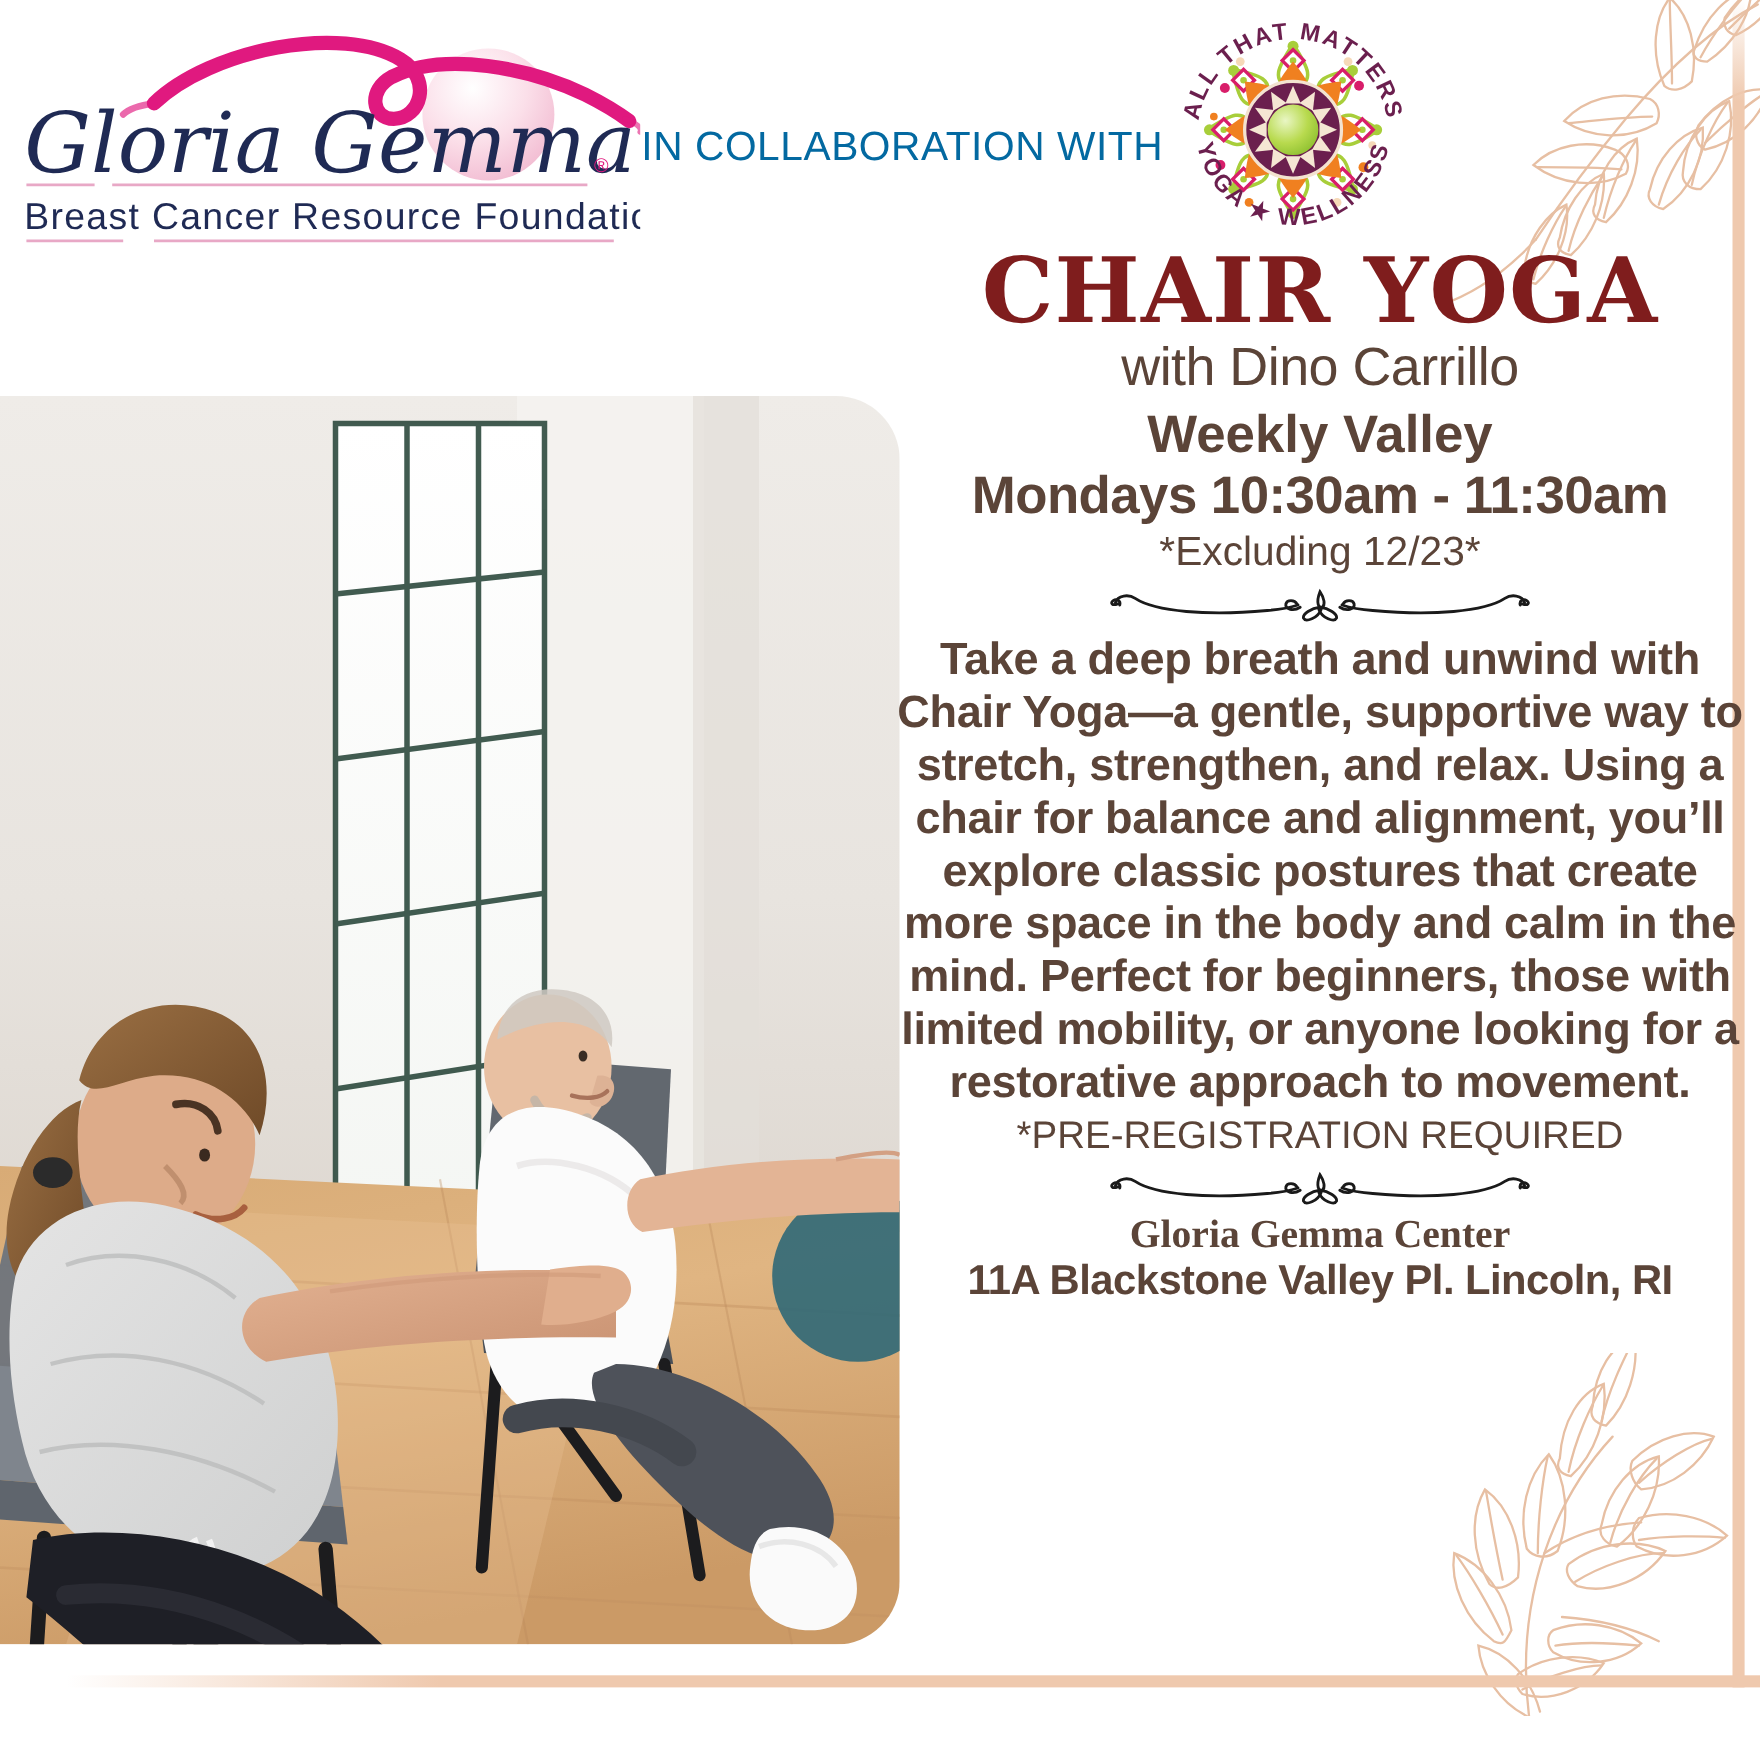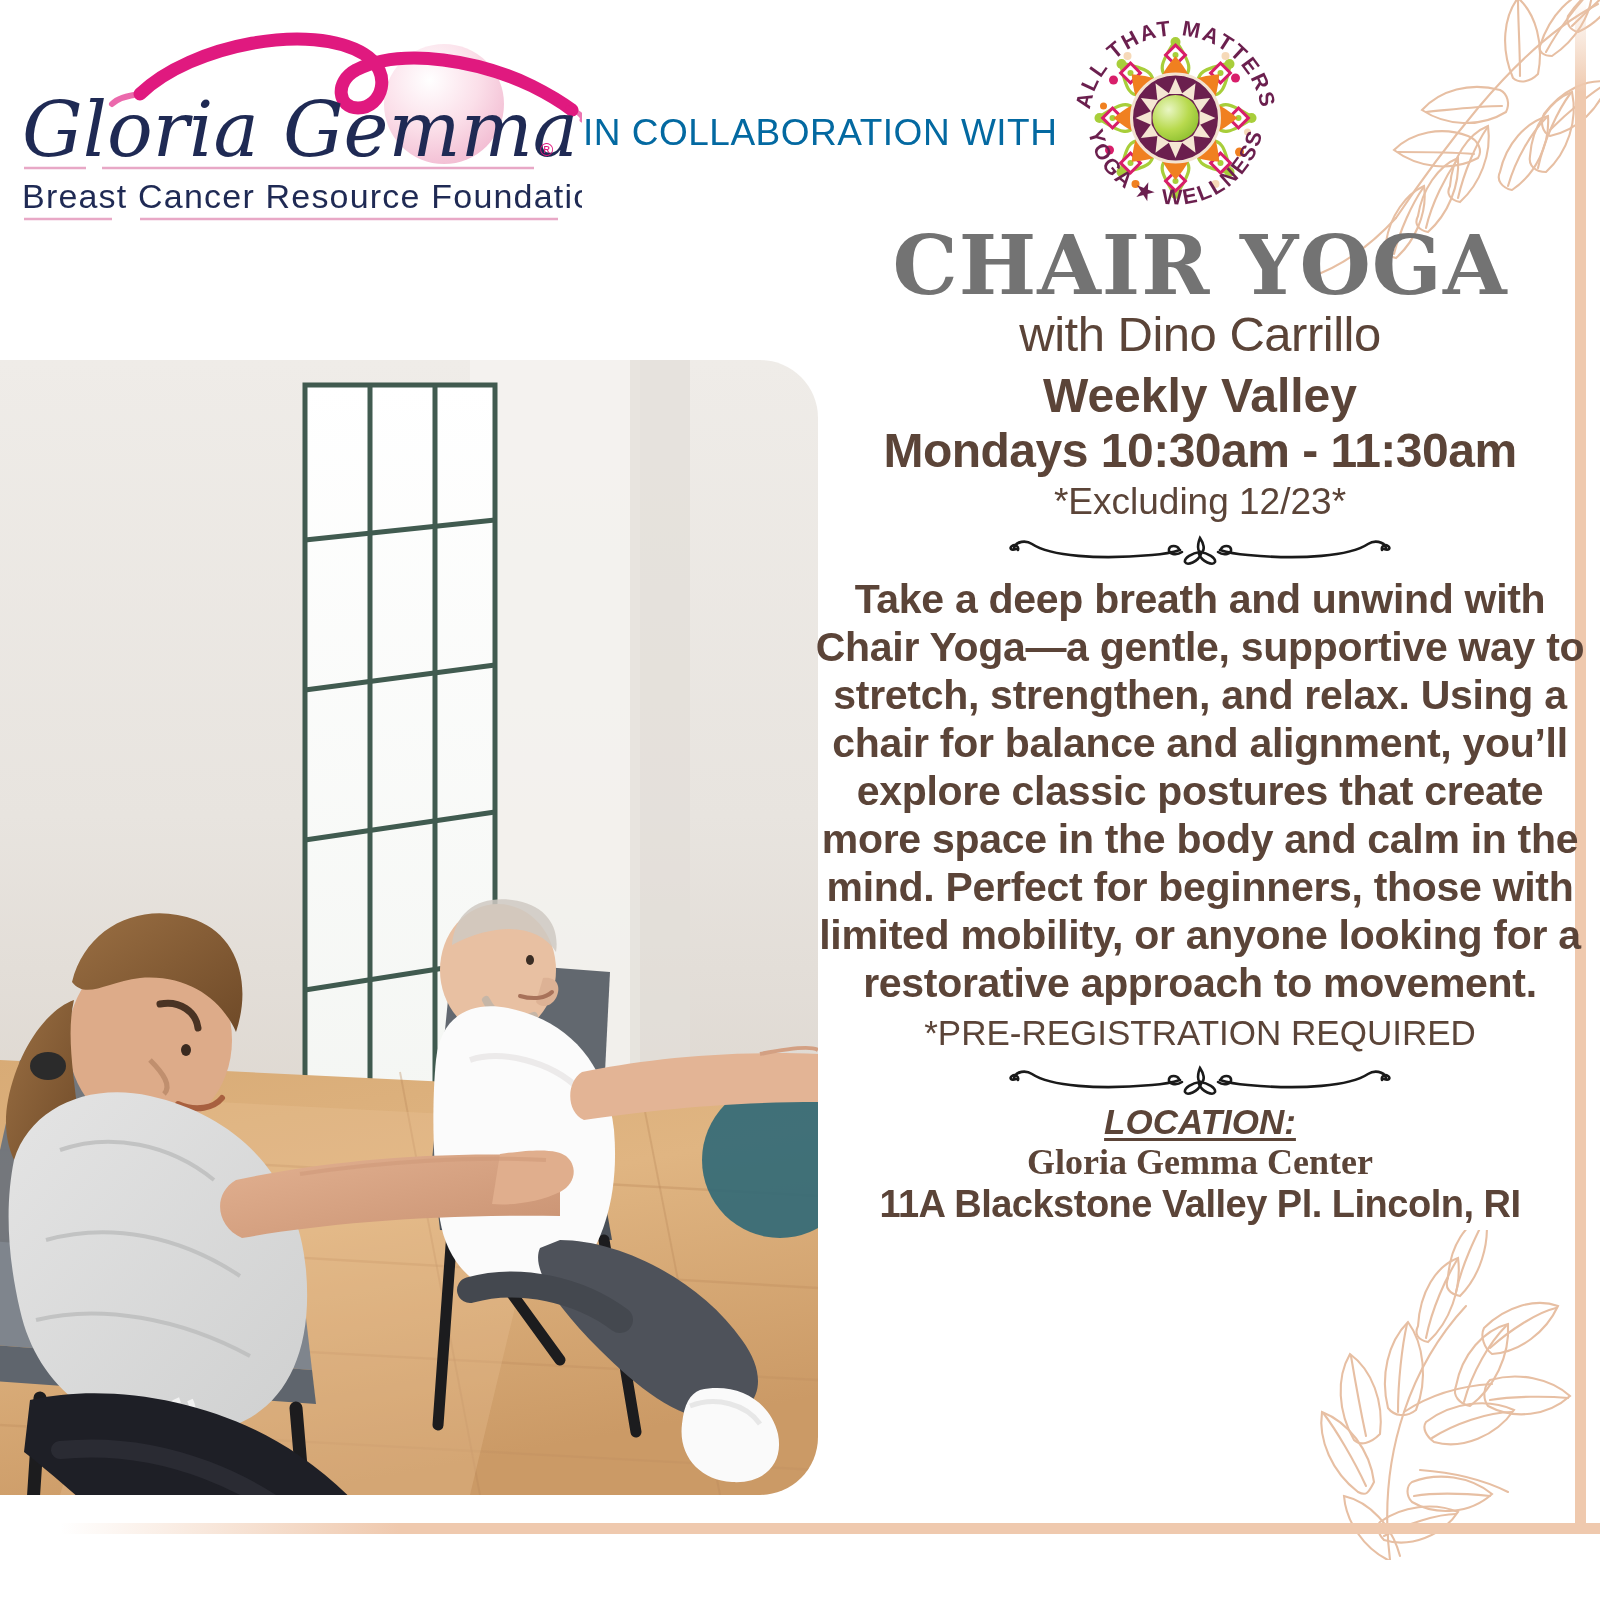--- a/index.html
+++ b/index.html
@@ -45,21 +45,21 @@
   #atm-logo { position:absolute; left:1063px; top:4px; width:225px; height:225px; z-index:4; }
 
   
   #right-col {
     position:absolute; left:815px; top:225px; width:770px; z-index:5;
     text-align:center; color:#5B4438;
   }
   #main-title {
     font-family:"DejaVu Serif", serif;
     font-size:82px; font-weight:700; letter-spacing:1px;
-    line-height:0.98; color:#737373;
+    line-height:0.98; color:#7f1d1d;
   }
   #instructor { font-size:49px; font-weight:400; line-height:1.12; margin-top:2px; letter-spacing:-0.5px; }
   #weekly-class { font-size:48px; font-weight:700; line-height:1.16; margin-top:6px; }
   #schedule { font-size:48px; font-weight:700; line-height:1.12; letter-spacing:-0.5px; }
   #excluding { font-size:37px; font-weight:400; line-height:1.2; margin-top:2px; }
 
   .flourish { display:block; margin:8px auto 6px; width:396px; height:34px; }
 
   #description {
     font-size:41px; font-weight:700; line-height:1.17;
@@ -544,18 +544,17 @@
       <path d="M384 16 C382 9 372 8 366 12 C348 24 300 28 246 23 C232 22 224 20 218 18"></path>
       <path d="M382 17 C387 19 389 16 386 14 C383 12 379 14 380 18"></path>
       <path d="M216 20 C222 24 230 22 229 17 C228 13 221 13 219 17"></path>
       <path d="M198 6 C202 12 203 18 200 20 C197 22 194 16 198 6Z"></path>
       <path d="M198 20 C190 21 182 26 183 30 C185 34 196 30 199 22Z"></path>
       <path d="M198 20 C206 21 214 26 213 30 C211 34 200 30 197 22Z"></path>
     </g>
   </svg>
 
   <div id="location-block">
-    <div id="location-label">LOCATION:</div>
     <div id="location-venue">Gloria Gemma Center</div>
     <div id="location-address">11A Blackstone Valley Pl. Lincoln, RI</div>
   </div>
 
 </div>
 
 </body></html>

